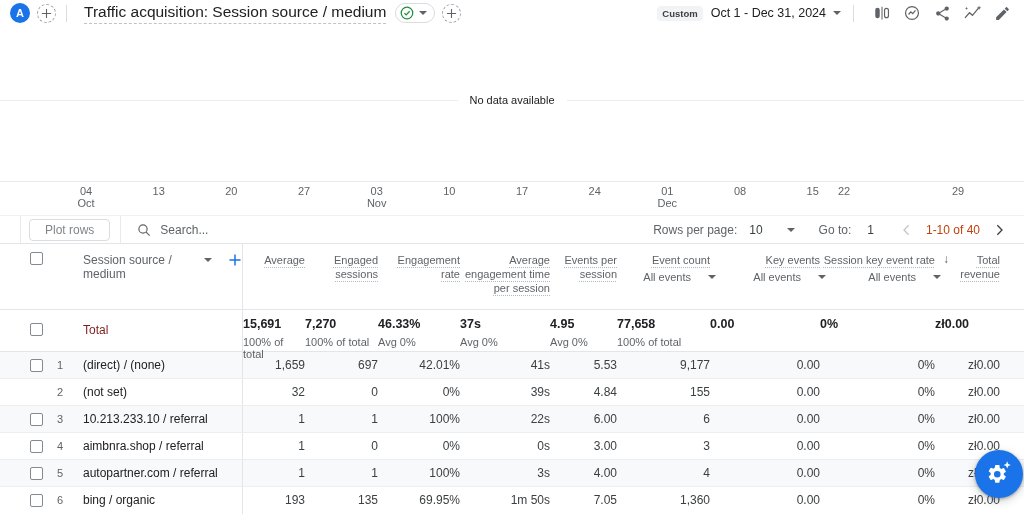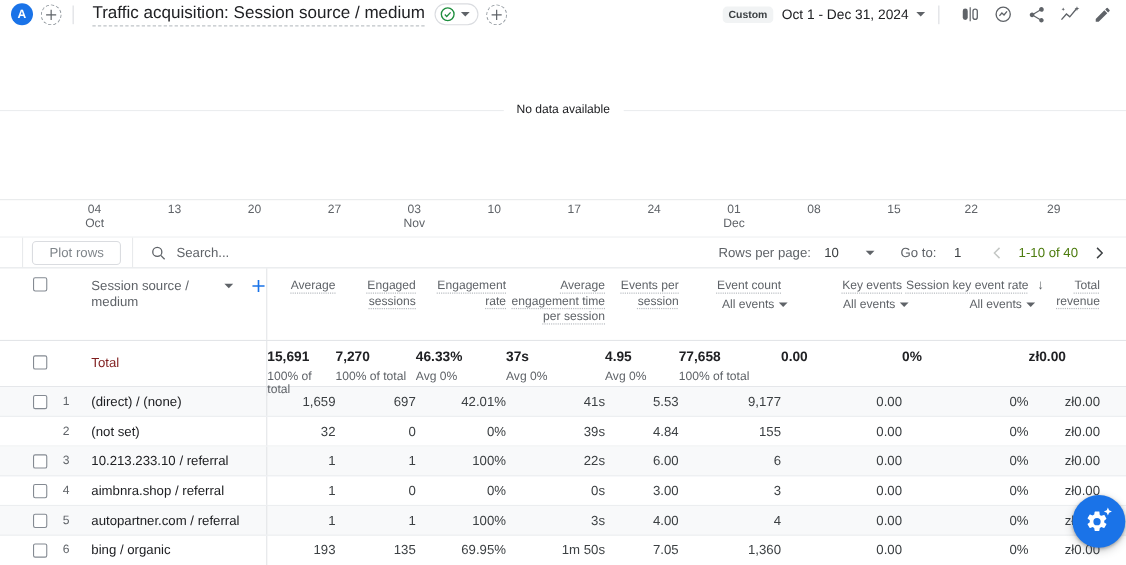--- a/index.html
+++ b/index.html
@@ -42,37 +42,37 @@
   .tb-divider { width:1px; height:100%; background:#e8eaec; margin-left:10px; }
   .search-wrap { display:flex; align-items:center; margin-left:15px; gap:8px; }
   .search-input { border:none; outline:none; font-size:12px; color:#3c4043; width:200px; font-family:Liberation Sans, sans-serif; }
   .search-input::placeholder { color:#5f6368; }
   .tb-right { margin-left:auto; display:flex; align-items:center; margin-right:14px; gap:6px; }
   .tb-label { font-size:12px; color:#5f6368; }
   .tb-value { font-size:12px; color:#3c4043; margin-left:6px; }
   .rpp-caret { margin-left:18px; margin-right:18px; }
   .goto-value { margin-left:10px; margin-right:16px; }
   .chev { width:22px; height:22px; display:flex; align-items:center; justify-content:center; }
-  .page-range { font-size:12px; color:#4d7c0f; margin:0 2px; white-space:nowrap; }
+  .page-range { font-size:12px; color:#c2410c; margin:0 2px; white-space:nowrap; }
   
   .grid-row { display:grid; grid-template-columns:50px 20px 173px 62px 73px 82px 90px 67px 93px 110px 115px 65px minmax(0,1fr); }
   .cell { min-width:0; }
   .c-check { padding-left:30px; }
   .c-dim { border-right:1px solid #e3e5e8; }
   .checkbox { width:13px; height:13px; border:1.5px solid #848a92; border-radius:2px; background:#fff; }
   .header-row { height:66px; border-bottom:1px solid #e3e5e8; }
   .header-row .c-check { padding-top:8px; }
   .header-dim { grid-column:2/4; padding-left:33px; padding-top:9px; display:flex; align-items:flex-start; }
   .dim-label { font-size:12px; color:#5f6368; line-height:14px; }
   .header-dim .caret { margin-left:16px; margin-top:5px; }
   .add-dim { margin-left:16px; margin-top:0px; }
   .m-head { position:relative; display:flex; flex-direction:column; align-items:flex-end; padding-top:9px; text-align:right; }
   .m-head-label { font-size:11px; line-height:14px; color:#5f6368;
     text-decoration:underline dotted #b6babf; text-underline-offset:3px; }
-  .m-filter { display:flex; align-items:center; gap:4px; margin-top:4px; margin-right:-6px; }
+  .m-filter { display:flex; align-items:center; gap:17px; margin-top:4px; margin-right:-6px; }
   .m-filter-text { font-size:11px; color:#5f6368; }
   .sort-arrow { position:absolute; left:8px; top:8px; font-size:12px; color:#5f6368; }
   .totals-row { height:42px; border-bottom:1px solid #e3e5e8; }
   .totals-row .c-check { padding-top:13px; }
   .totals-label { grid-column:2/4; padding-left:33px; padding-top:13px; font-size:12px; color:#7f1d1d; }
   .totals-label.c-dim { border-right:1px solid #e3e5e8; }
   .m-total { text-align:left; padding-top:7px; }
   .t-value { font-size:12.5px; font-weight:600; color:#202124; line-height:15px; }
   .t-sub { font-size:11px; color:#5f6368; margin-top:4px; }
   .data-row { height:27px; border-bottom:1px solid #eceef0; }
@@ -188,21 +188,21 @@
         <div class="axis-label" style="left: 667.334px;">
           <div class="axis-day">01</div>
           <div class="axis-month">Dec</div>
         </div>
         <div class="axis-label" style="left: 740px;">
           <div class="axis-day">08</div>
         </div>
         <div class="axis-label" style="left: 812.667px;">
           <div class="axis-day">15</div>
         </div>
-        <div class="axis-label" style="left: 883px;">
+        <div class="axis-label" style="left: 844px;">
           <div class="axis-day">22</div>
         </div>
         <div class="axis-label" style="left: 958px;">
           <div class="axis-day">29</div>
         </div>
       </div>
   </div>
 
   <div class="toolbar">
     <div class="tb-left">

